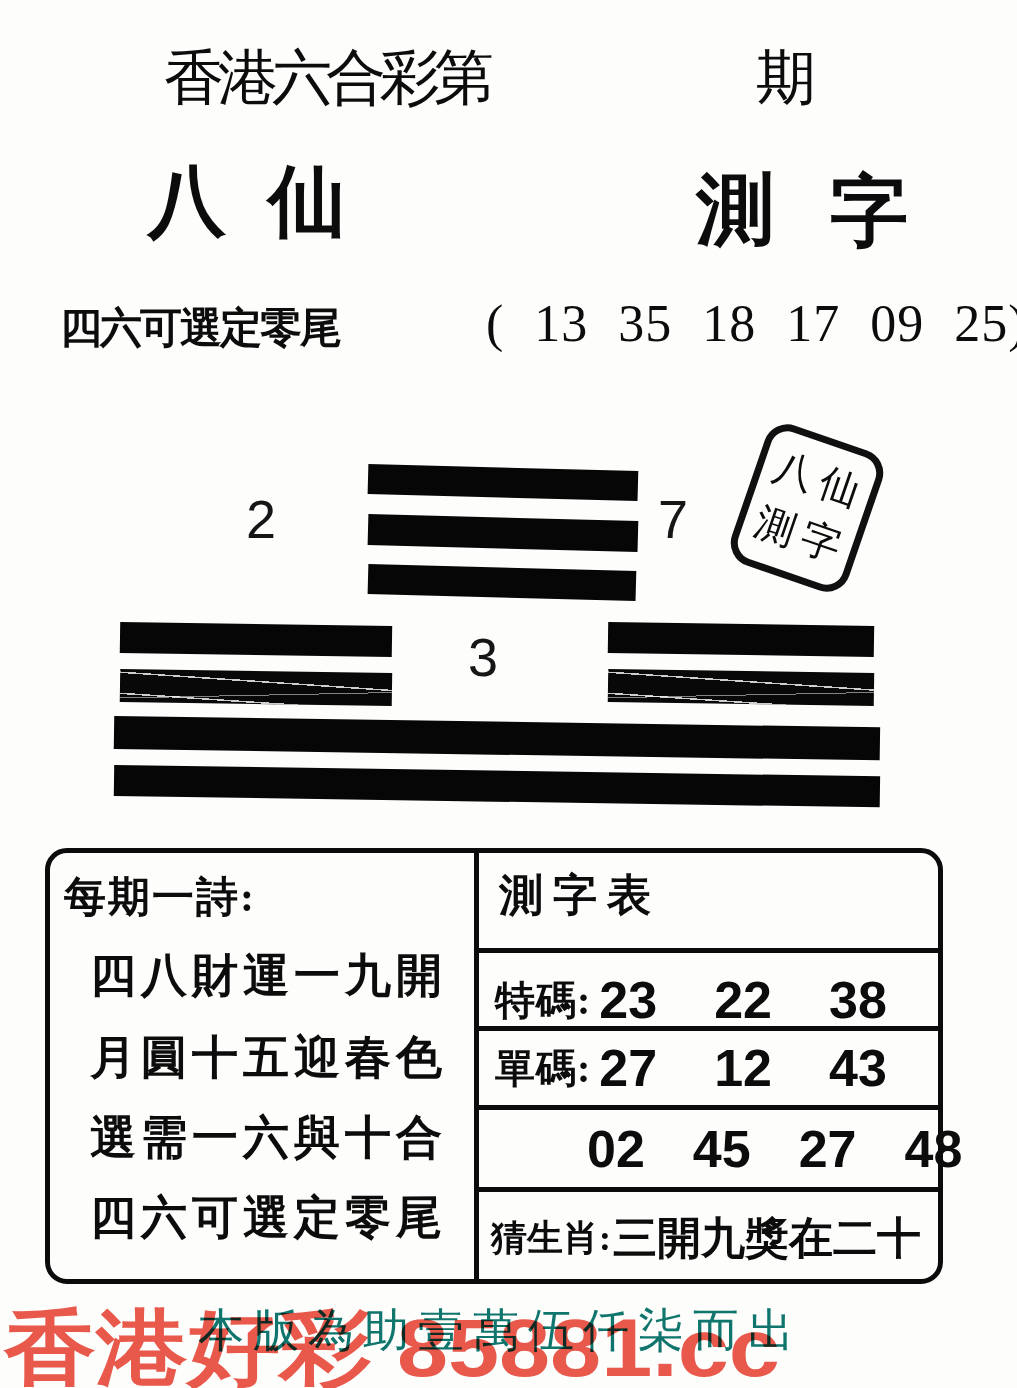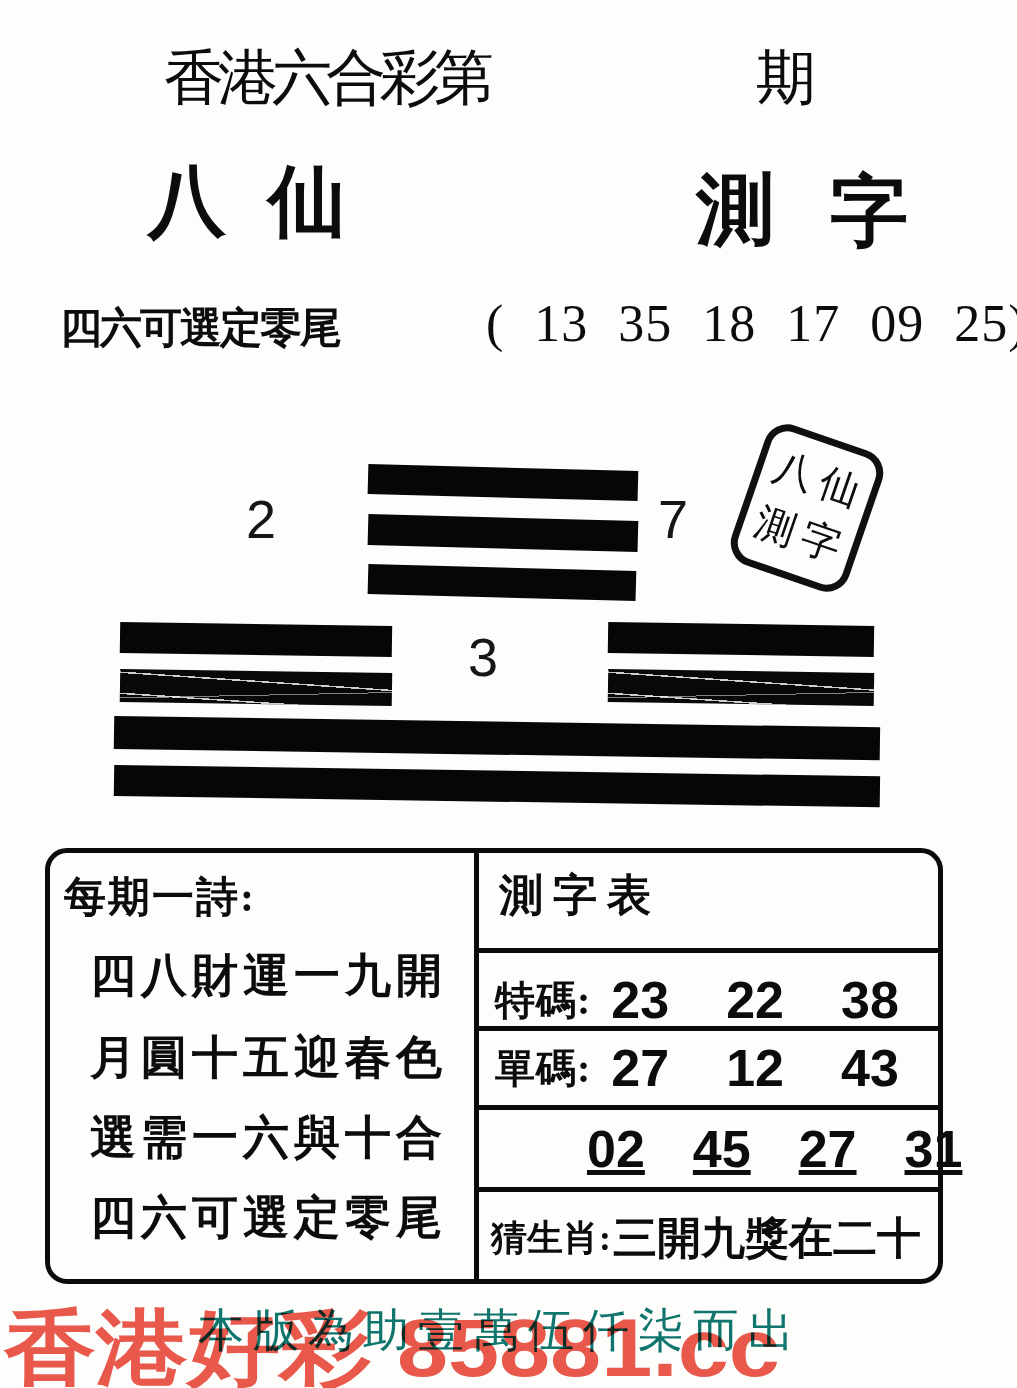--- a/index.html
+++ b/index.html
@@ -55,26 +55,26 @@
   .vdiv{position:absolute;left:424px;top:0;bottom:0;width:5px;background:#0b0b0b;}
   .hsep{position:absolute;left:429px;right:0;height:5px;background:#0b0b0b;}
   .sep1{top:95px;} .sep2{top:173px;} .sep3{top:252px;} .sep4{top:334px;}
   .poem-header{left:14px;top:16px;font-weight:bold;font-size:42px;letter-spacing:2px;}
   .poem-line{left:40px;font-weight:bold;font-size:46px;letter-spacing:5px;}
   .pl0{top:92px;} .pl1{top:174px;} .pl2{top:254px;} .pl3{top:334px;}
   .trow{position:absolute;left:429px;right:0;display:flex;align-items:center;}
   .r1{top:0;height:85px;}
   .r2{top:100px;height:94px;}
   .r3{top:178px;height:74px;}
-  .r4{top:257px;height:77px;text-decoration:underline;}
+  .r4{top:257px;height:77px;}
   .r5{top:339px;height:92px;}
   .tbl-header{margin-left:20px;font-weight:bold;font-size:44px;letter-spacing:10px;}
   .row-label{margin-left:16px;font-weight:bold;font-size:40px;letter-spacing:1px;}
   .num{font-family:"Liberation Sans", sans-serif;font-weight:bold;font-size:52px;margin-left:57px;}
-  .num.first{margin-left:20px;}
+  .num.first{margin-left:8px;}
   .r4 .num.first{margin-left:108px;}
   .r4 .num{margin-left:48px;}
   .zodiac-label{margin-left:12px;font-weight:bold;font-size:36px;}
   .zodiac-value{font-weight:bold;font-size:44px;margin-left:2px;letter-spacing:0px;}
 
   
   .footnote{left:198px;top:1300px;font-size:46px;letter-spacing:9px;color:#0f766e;
             z-index:3;mix-blend-mode:multiply;}
   .watermark{left:4px;top:1294px;font-family:"Liberation Sans", sans-serif;font-weight:bold;
              font-size:82px;color:#e8584b;z-index:2;transform:scaleX(1.12);transform-origin:left top;}
@@ -137,21 +137,21 @@
     <div class="trow r3">
       <span class="row-label">單碼:</span>
       <span class="num first">27</span>
       <span class="num">12</span>
       <span class="num">43</span>
     </div>
     <div class="trow r4">
       <span class="num first">02</span>
       <span class="num">45</span>
       <span class="num">27</span>
-      <span class="num">31</span>
+      <span class="num">48</span>
     </div>
     <div class="trow r5">
       <span class="zodiac-label">猜生肖:</span>
       <span class="zodiac-value">三開九獎在二十</span>
     </div>
   </div>
 
   <div class="abs watermark">香港好彩 85881.cc</div>
   <div class="abs footnote">本版為助壹萬伍仟柒而出</div>
 

